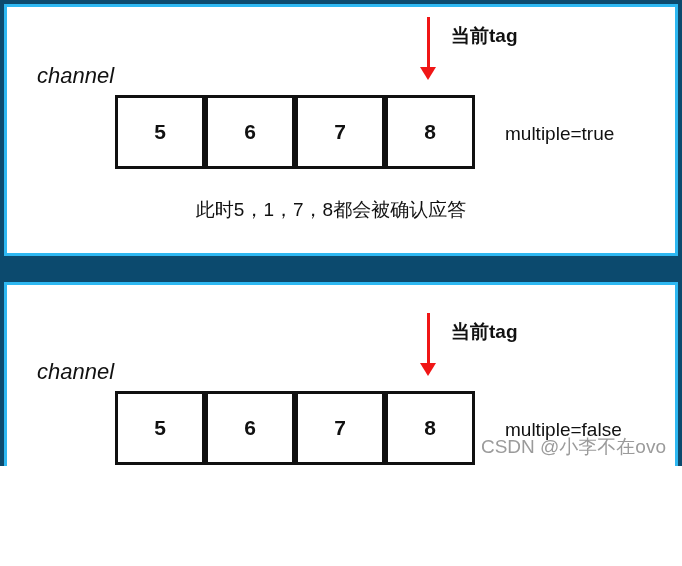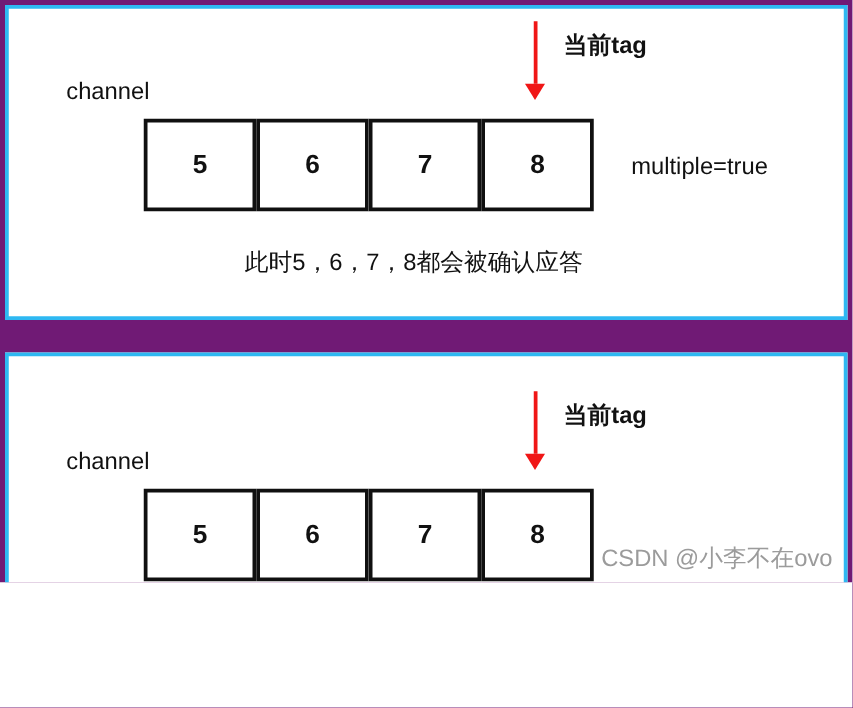--- a/index.html
+++ b/index.html
@@ -5,21 +5,21 @@
   html, body {
     margin: 0;
     padding: 0;
     background: #ffffff;
     font-family: "Liberation Sans", "DejaVu Sans", sans-serif;
   }
   .canvas {
     position: relative;
     width: 682px;
     height: 466px;
-    background: #701a75;
+    background: #0c4a6e;
     overflow: hidden;
   }
   .panel {
     position: absolute;
     left: 4px;
     width: 674px;
     height: 252px;
     border: 3px solid var(--panel-border, #2eb8f2);
     box-sizing: border-box;
     background: #ffffff;
@@ -60,25 +60,26 @@
     position: absolute;
     left: 444px;
     top: 16px;
     font-size: 19px;
     font-weight: 700;
     color: var(--text, #111111);
     white-space: nowrap;
   }
   .channel-label {
     position: absolute;
-    left: 46px;
+    left: 30px;
     top: 56px;
-    font-size: 19px;
+    font-size: 22px;
     font-weight: 500;
     color: var(--text, #111111);
+    font-style: italic;
   }
   .cells {
     position: absolute;
     left: 108px;
     top: 88px;
     display: flex;
   }
   .cell {
     width: 90px;
     height: 74px;
@@ -134,35 +135,36 @@
       </div>
       <div class="tag-label">当前tag</div>
       <div class="channel-label">channel</div>
       <div class="cells">
         <div class="cell">5</div>
         <div class="cell">6</div>
         <div class="cell">7</div>
         <div class="cell">8</div>
       </div>
       <div class="multiple-label">multiple=true</div>
-      <div class="caption">此时5，6，7，8都会被确认应答</div>
+      <div class="caption">此时5，1，7，8都会被确认应答</div>
     </div>
   </section>
 
   <section class="panel panel-1">
     <div class="inner">
       <div class="arrow">
         <span class="arrow-line"></span>
         <span class="arrow-head"></span>
       </div>
       <div class="tag-label">当前tag</div>
       <div class="channel-label">channel</div>
       <div class="cells">
         <div class="cell">5</div>
         <div class="cell">6</div>
         <div class="cell">7</div>
         <div class="cell">8</div>
       </div>
+      <div class="multiple-label">multiple=false</div>
     </div>
   </section>
 
   <div class="watermark">CSDN @小李不在ovo</div>
 </div>
 
 </body></html>

